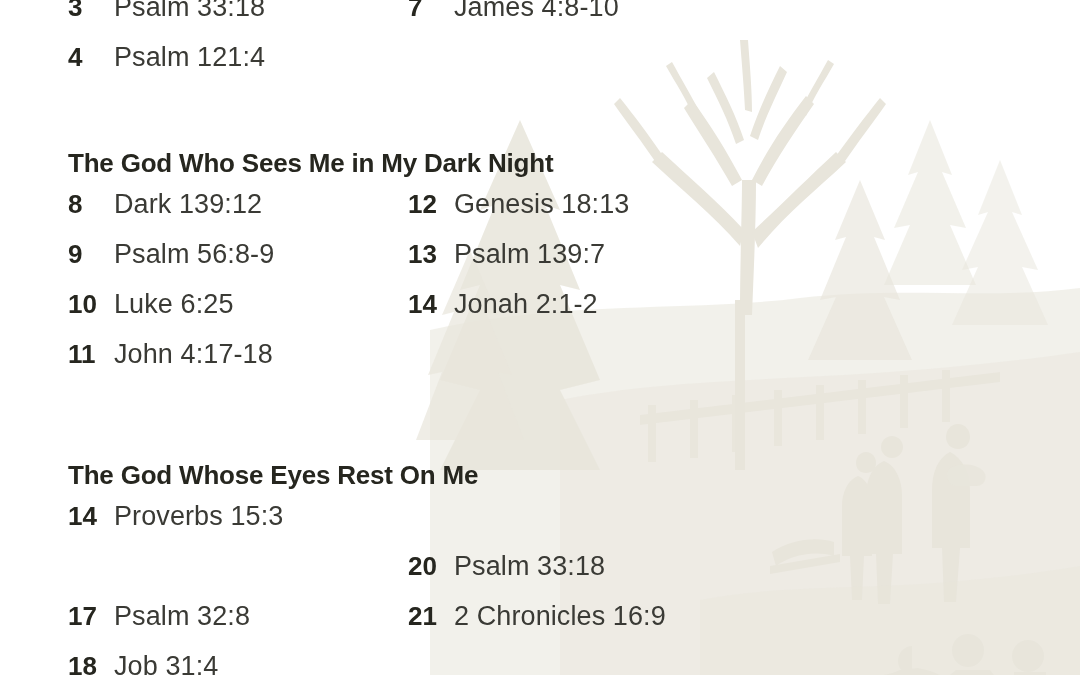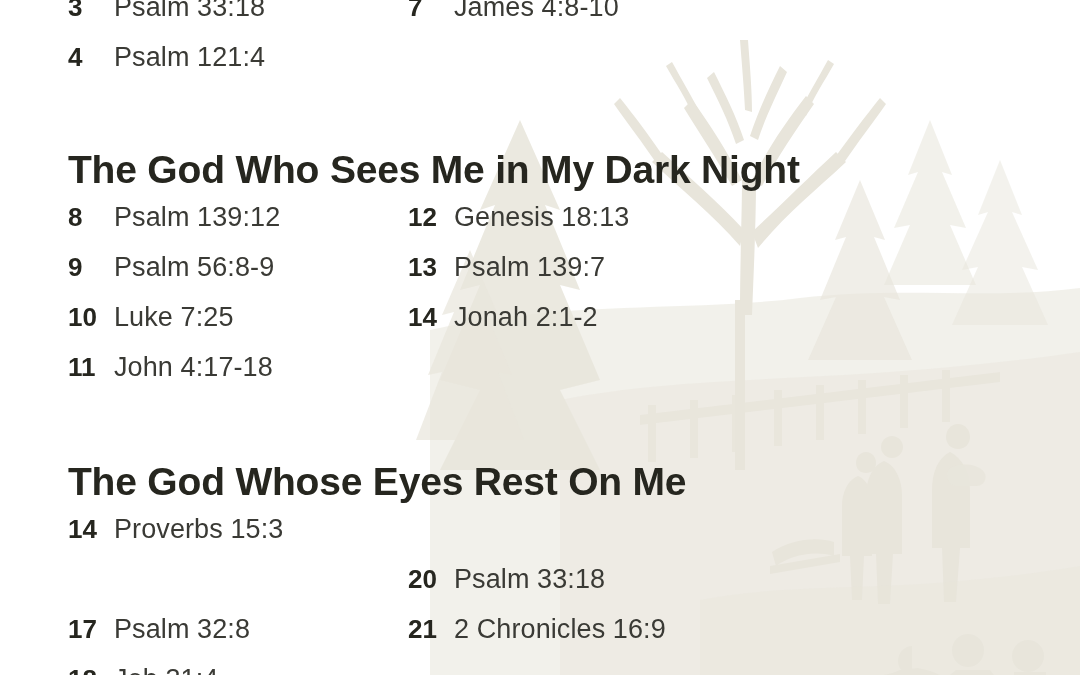--- a/index.html
+++ b/index.html
@@ -32,21 +32,21 @@
     z-index: 2;
     padding: 0;
   }
 
   .section {
     position: absolute;
     left: 68px;
   }
 
   .section-title {
-    font-size: 39px;
+    font-size: 26px;
     font-weight: bold;
     letter-spacing: -0.2px;
     color: #26261f;
     margin: 0 0 10px 0;
     white-space: nowrap;
   }
 
   .entries {
     position: relative;
   }
@@ -173,29 +173,29 @@
         <span class="ref">James 4:8-10</span>
       </div>
     </div>
   </div>
 
   <div class="section" id="sec-1" style="top:148px;">
     <h2 class="section-title">The God Who Sees Me in My Dark Night</h2>
     <div class="entries" style="height:200px;">
       <div class="entry col-a r0">
         <span class="num">8</span>
-        <span class="ref">Psalm 139:12</span>
+        <span class="ref">Dark 139:12</span>
       </div>
       <div class="entry col-a r1">
         <span class="num">9</span>
         <span class="ref">Psalm 56:8-9</span>
       </div>
       <div class="entry col-a r2">
         <span class="num">10</span>
-        <span class="ref">Luke 7:25</span>
+        <span class="ref">Luke 6:25</span>
       </div>
       <div class="entry col-a r3">
         <span class="num">11</span>
         <span class="ref">John 4:17-18</span>
       </div>
       <div class="entry col-b r0">
         <span class="num">12</span>
         <span class="ref">Genesis 18:13</span>
       </div>
       <div class="entry col-b r1">

